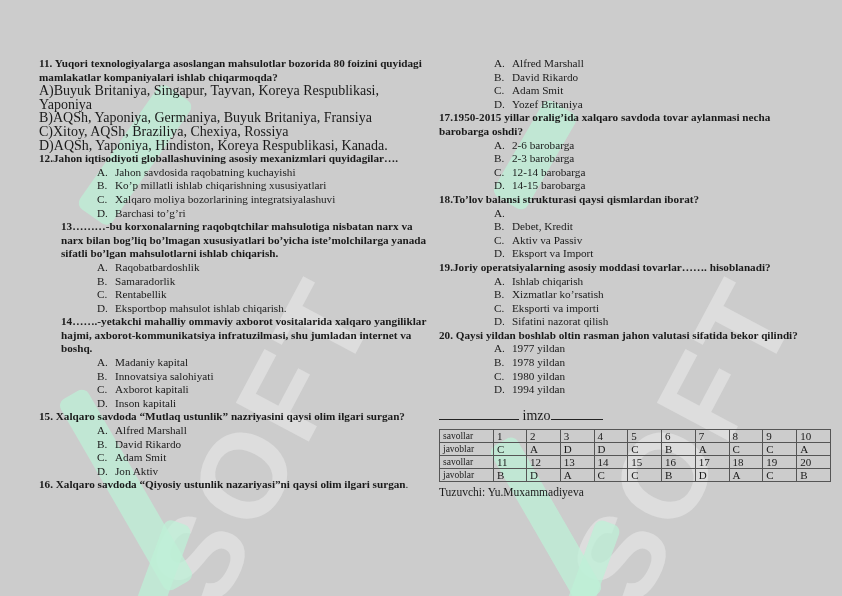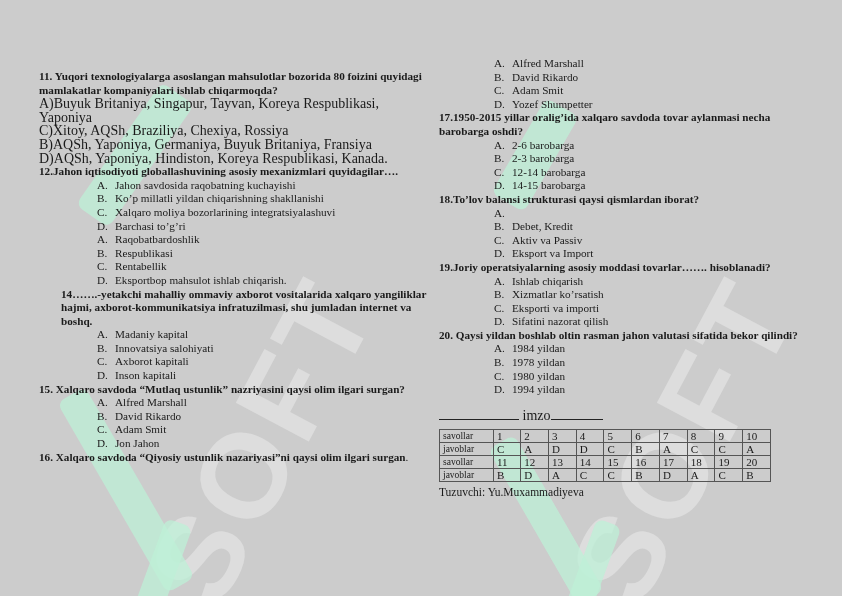--- a/index.html
+++ b/index.html
@@ -21,41 +21,41 @@
     transform: rotate(-62deg);
     transform-origin: left top;
     white-space: nowrap;
   }
   .wm-shape {
     position: absolute;
     background: rgba(190,240,215,0.75);
     border-radius: 8px;
   }
   .page { position: absolute; z-index: 1; }
-  .col-left { left: 39px; top: 70px; width: 390px; }
+  .col-left { left: 39px; top: 57px; width: 390px; }
   .col-right { left: 439px; top: 57px; width: 380px; }
   .q {
     font-weight: bold; font-size: 11.2px; line-height: 13.6px; margin: 0;
   }
   .plain { font-size: 14px; line-height: 13.6px; margin: 0; }
   .opt {
     font-size: 11.2px; line-height: 13.6px; margin: 0;
     padding-left: 58px; display: flex;
   }
   .opt .letter { width: 18px; display: inline-block; }
   .indent-q { padding-left: 22px; }
   .right-opt { padding-left: 55px; }
   .gap { height: 12px; }
   .sign-line {
     display: inline-block; border-bottom: 1px solid #222; height: 10px; vertical-align: baseline;
   }
   table.answers {
     border-collapse: collapse;
     margin-top: 7px;
-    width: 332px;
+    width: 392px;
   }
   table.answers td {
     border: 1px solid #555;
     font-size: 11px;
     line-height: 12px;
     padding: 0 3px;
     height: 12px;
   }
   table.answers td.rowlabel { font-size: 9.5px; width: 47px; }
   .author { font-size: 11.5px; line-height: 14px; margin-top: 3px; }
@@ -72,49 +72,50 @@
 <div class="watermark" style="left:421px;top:0;width:421px;height:596px;">
   <div class="wm-text" style="left:120px;top:560px;">SOFT</div>
   <div class="wm-shape" style="left:95px;top:100px;width:38px;height:110px;transform:rotate(30deg);"></div>
   <div class="wm-shape" style="left:110px;top:430px;width:30px;height:180px;transform:rotate(-30deg);"></div>
   <div class="wm-shape" style="left:160px;top:520px;width:26px;height:90px;transform:rotate(20deg);"></div>
 </div>
 
 <div class="page col-left">
   <p class="q">11. Yuqori texnologiyalarga asoslangan mahsulotlar bozorida 80 foizini quyidagi mamlakatlar kompaniyalari ishlab chiqarmoqda?</p>
   <p class="plain">A)Buyuk Britaniya, Singapur, Tayvan, Koreya Respublikasi, Yaponiya</p>
+  <p class="plain">B)AQSh, Yaponiya, Germaniya, Buyuk Britaniya, Fransiya</p>
   <p class="plain">C)Xitoy, AQSh, Braziliya, Chexiya, Rossiya</p>
-  <p class="plain">B)AQSh, Yaponiya, Germaniya, Buyuk Britaniya, Fransiya</p>
   <p class="plain">D)AQSh, Yaponiya, Hindiston, Koreya Respublikasi, Kanada.</p>
 
   <p class="q">12.Jahon iqtisodiyoti globallashuvining asosiy mexanizmlari quyidagilar….</p>
   <div class="opt">
       <span class="letter">A.</span>
       <span>Jahon savdosida raqobatning kuchayishi</span>
     </div>
   <div class="opt">
       <span class="letter">B.</span>
-      <span>Ko’p millatli yildan chiqarishning shakllanishi</span>
+      <span>Ko’p millatli ishlab chiqarishning xususiyatlari</span>
     </div>
   <div class="opt">
       <span class="letter">C.</span>
       <span>Xalqaro moliya bozorlarining integratsiyalashuvi</span>
     </div>
   <div class="opt">
       <span class="letter">D.</span>
       <span>Barchasi to’g’ri</span>
     </div>
 
+  <p class="q indent-q">13………-bu korxonalarning raqobqtchilar mahsulotiga nisbatan narx va narx bilan bog’liq bo’lmagan xususiyatlari bo’yicha iste’molchilarga yanada sifatli bo’lgan mahsulotlarni ishlab chiqarish.</p>
   <div class="opt">
       <span class="letter">A.</span>
       <span>Raqobatbardoshlik</span>
     </div>
   <div class="opt">
       <span class="letter">B.</span>
-      <span>Respublikasi</span>
+      <span>Samaradorlik</span>
     </div>
   <div class="opt">
       <span class="letter">C.</span>
       <span>Rentabellik</span>
     </div>
   <div class="opt">
       <span class="letter">D.</span>
       <span>Eksportbop mahsulot ishlab chiqarish.</span>
     </div>
 
@@ -144,42 +145,42 @@
   <div class="opt">
       <span class="letter">B.</span>
       <span>David Rikardo</span>
     </div>
   <div class="opt">
       <span class="letter">C.</span>
       <span>Adam Smit</span>
     </div>
   <div class="opt">
       <span class="letter">D.</span>
-      <span>Jon Jahon</span>
+      <span>Jon Aktiv</span>
     </div>
 
   <p class="q"><span>16. Xalqaro savdoda “Qiyosiy ustunlik nazariyasi”ni qaysi olim ilgari surgan</span><span style="font-weight:normal">.</span></p>
 </div>
 
 <div class="page col-right">
   <div class="opt right-opt">
       <span class="letter">A.</span>
       <span>Alfred Marshall</span>
     </div>
   <div class="opt right-opt">
       <span class="letter">B.</span>
       <span>David Rikardo</span>
     </div>
   <div class="opt right-opt">
       <span class="letter">C.</span>
       <span>Adam Smit</span>
     </div>
   <div class="opt right-opt">
       <span class="letter">D.</span>
-      <span>Yozef Shumpetter</span>
+      <span>Yozef Britaniya</span>
     </div>
 
   <p class="q">17.1950-2015 yillar oralig’ida xalqaro savdoda tovar aylanmasi necha barobarga oshdi?</p>
   <div class="opt right-opt">
       <span class="letter">A.</span>
       <span>2-6 barobarga</span>
     </div>
   <div class="opt right-opt">
       <span class="letter">B.</span>
       <span>2-3 barobarga</span>
@@ -224,21 +225,21 @@
       <span>Eksporti va importi</span>
     </div>
   <div class="opt right-opt">
       <span class="letter">D.</span>
       <span>Sifatini nazorat qilish</span>
     </div>
 
   <p class="q">20. Qaysi yildan boshlab oltin rasman jahon valutasi sifatida bekor qilindi?</p>
   <div class="opt right-opt">
       <span class="letter">A.</span>
-      <span>1984 yildan</span>
+      <span>1977 yildan</span>
     </div>
   <div class="opt right-opt">
       <span class="letter">B.</span>
       <span>1978 yildan</span>
     </div>
   <div class="opt right-opt">
       <span class="letter">C.</span>
       <span>1980 yildan</span>
     </div>
   <div class="opt right-opt">

